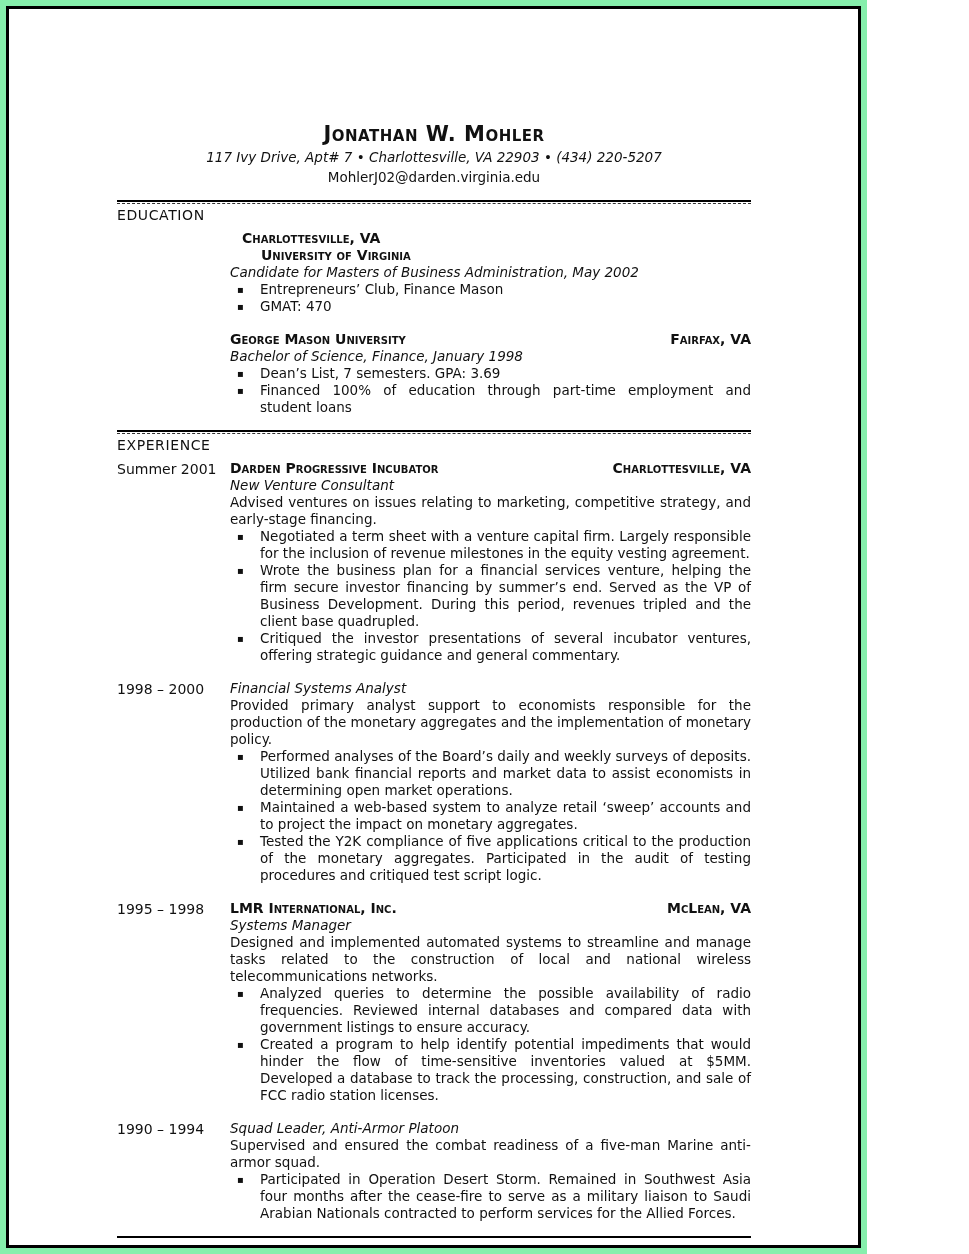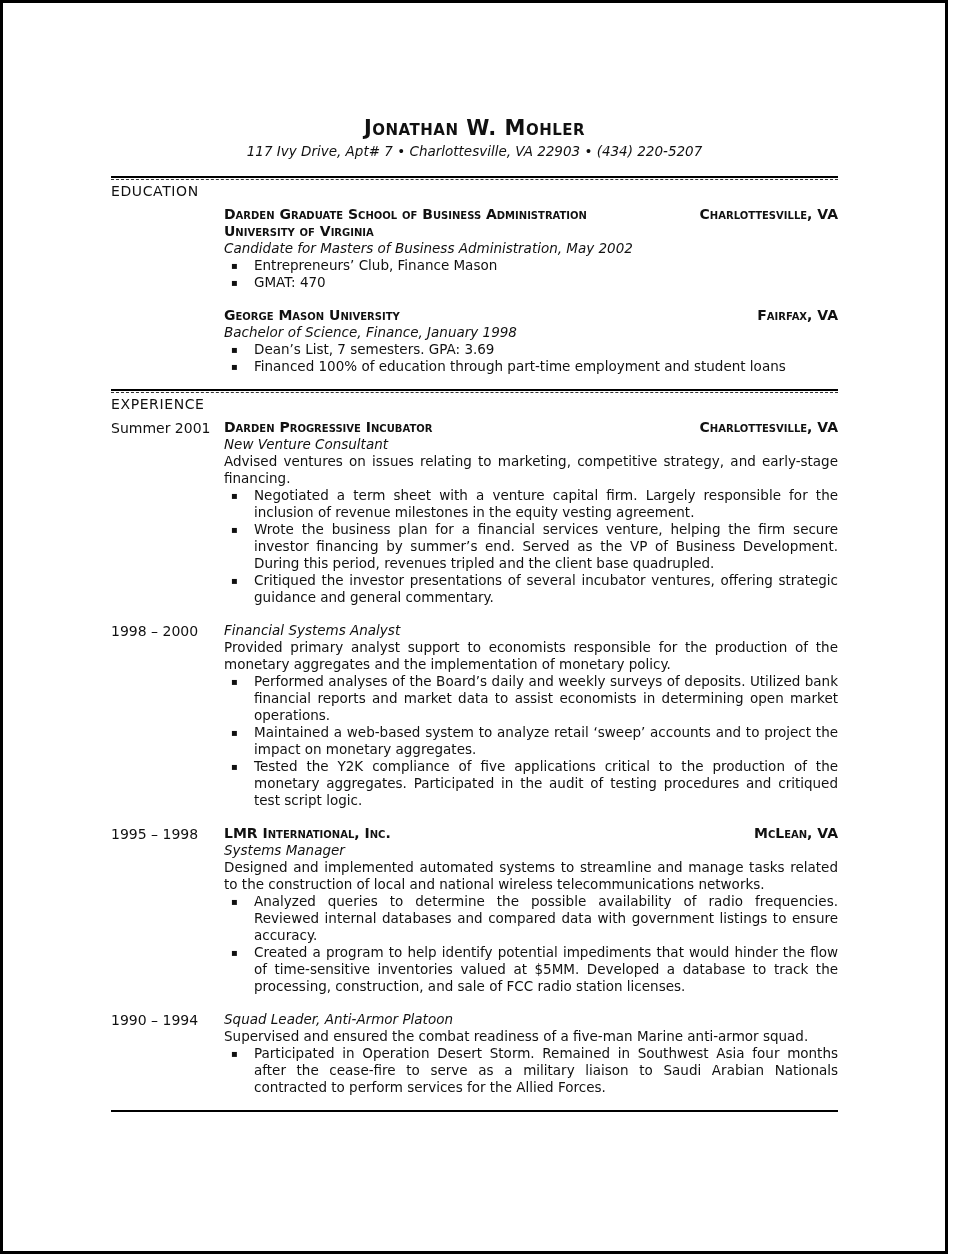--- a/index.html
+++ b/index.html
@@ -3,24 +3,24 @@
 <meta charset="utf-8">
 <style>
   * { box-sizing: border-box; }
   html, body { margin: 0; padding: 0; background: #fff; }
   body {
     width: 969px;
     font-family: "DejaVu Sans", "Liberation Sans", sans-serif;
     color: #111;
   }
   .page {
-    width: 948px;
+    width: 867px;
     height: 1254px;
-    padding: 0;
-    background: #fca5a5;
+    padding: 6px;
+    background: #86efac;
   }
   .frame {
     width: 100%;
     height: 100%;
     border: 3px solid #000;
     padding: 112px 107px 18px 108px;
     overflow: hidden;
     background: #fff;
   }
   .header { text-align: center; }
@@ -67,21 +67,21 @@
     white-space: nowrap;
   }
   .entry-head { display: flex; justify-content: space-between; align-items: baseline; }
   .company, .location {
     font-weight: bold;
     font-variant: small-caps;
     font-size: 14px;
     line-height: 17px;
   }
   .location { white-space: nowrap; padding-left: 12px; }
-  .company2 { font-weight: bold; font-variant: small-caps; font-size: 14px; line-height: 17px; }
+  .company2 { font-weight: bold; font-variant: small-caps; font-size: 14px; line-height: 17px; margin-left: 31px; }
   .role { font-style: italic; }
   .summary { text-align: justify; }
 
   .bullets { list-style: none; margin: 0; padding: 0; }
   .bullet-item {
     position: relative;
     padding-left: 30px;
     text-align: justify;
   }
   .bullet-marker {
@@ -95,32 +95,32 @@
 </style>
 </head>
 <body>
 
 <div class="page">
   <div class="frame">
 
     <header class="header">
       <div class="name">Jonathan W. Mohler</div>
       <div class="contact">117 Ivy Drive, Apt# 7  •  Charlottesville, VA 22903  •  (434) 220-5207</div>
+      <div class="email">MohlerJ02@darden.virginia.edu</div>
     </header>
 
     <div class="rule"></div>
 
     <section>
       <h2 class="section-title">EDUCATION</h2>
       <div class="section-body">
 
           <article class="entry">
 
             <div class="entry-head">
-              <span class="company">Darden Graduate School of Business Administration</span>
               <span class="location">Charlottesville, VA</span>
             </div>
             <div class="company2 optional">University of Virginia</div>
             <div class="role optional">Candidate for Masters of Business Administration, May 2002</div>
 
             <ul class="bullets">
 
                 <li class="bullet-item">
                   <span class="bullet-marker">▪</span>
                   <span class="bullet-text">Entrepreneurs’ Club, Finance Mason</span>

